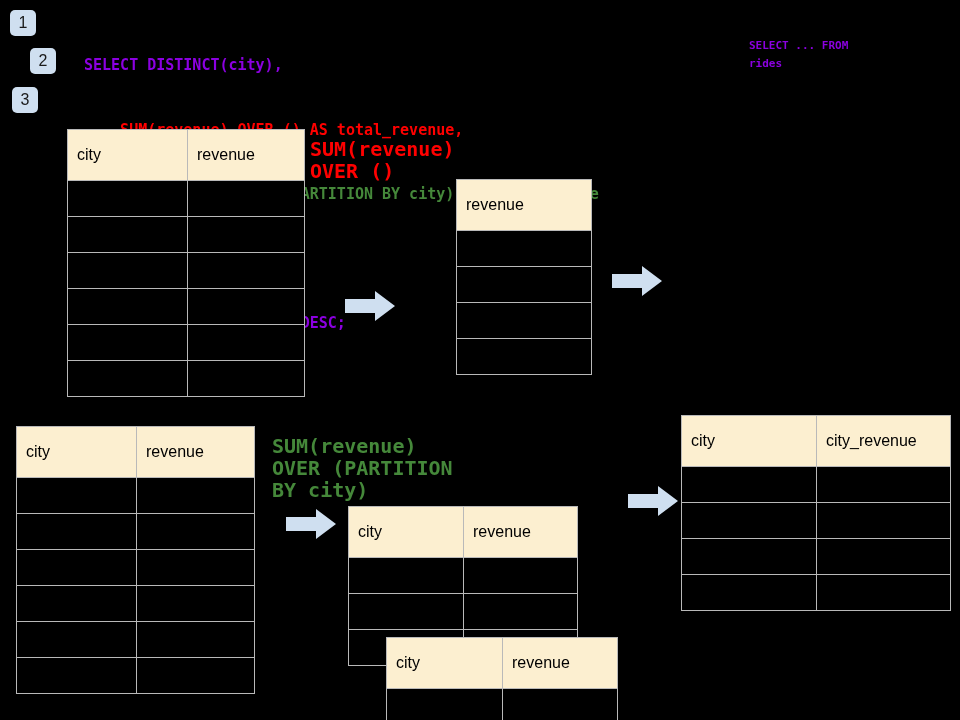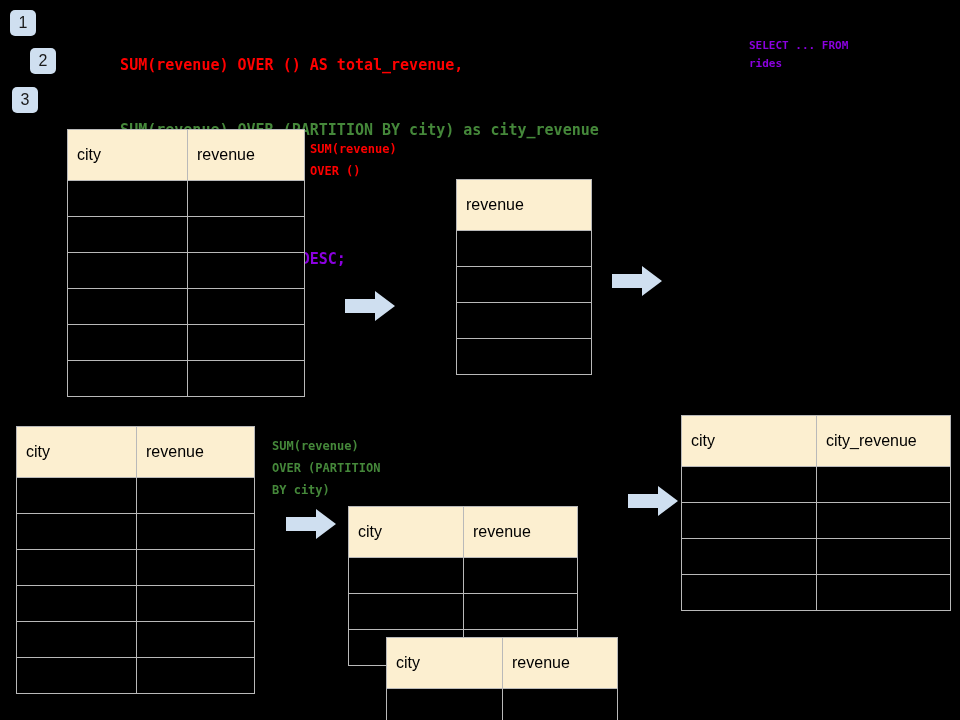--- a/index.html
+++ b/index.html
@@ -53,21 +53,21 @@
     font-weight: bold;
     line-height: 18px;
     white-space: pre;
     color: #8B00E0;
   }
 
   
   .annot {
     position: absolute;
     font-family: "DejaVu Sans Mono", "Liberation Mono", monospace;
-    font-size: 12px;
+    font-size: 20px;
     font-weight: bold;
     line-height: 22px;
     white-space: pre;
   }
 
   
   .tbl {
     position: absolute;
     border-collapse: collapse;
     table-layout: fixed;
@@ -104,20 +104,21 @@
 </head>
 <body>
 
 <div id="canvas">
 
   <div class="step-badge" style="left:10px; top:10px;">1</div>
   <div class="step-badge" style="left:30px; top:48px;">2</div>
   <div class="step-badge" style="left:12px; top:87px;">3</div>
 
   <div class="sql-block" style="left:84px; top:12px;">
+    <span class="sql-line c-purple">SELECT DISTINCT(city),</span>
     <span class="sql-line c-red">    SUM(revenue) OVER () AS total_revenue,</span>
     <span class="sql-line c-green">    SUM(revenue) OVER (PARTITION BY city) as city_revenue</span>
     <span class="sql-line c-purple">  FROM rides</span>
     <span class="sql-line c-purple">  ORDER by city_revenue DESC;</span>
   </div>
 
   <div class="sql-note" style="left:749px; top:37px;">SELECT ... FROM
 rides</div>
 
   <div class="annot c-red" style="left:310px; top:138px;">SUM(revenue)

